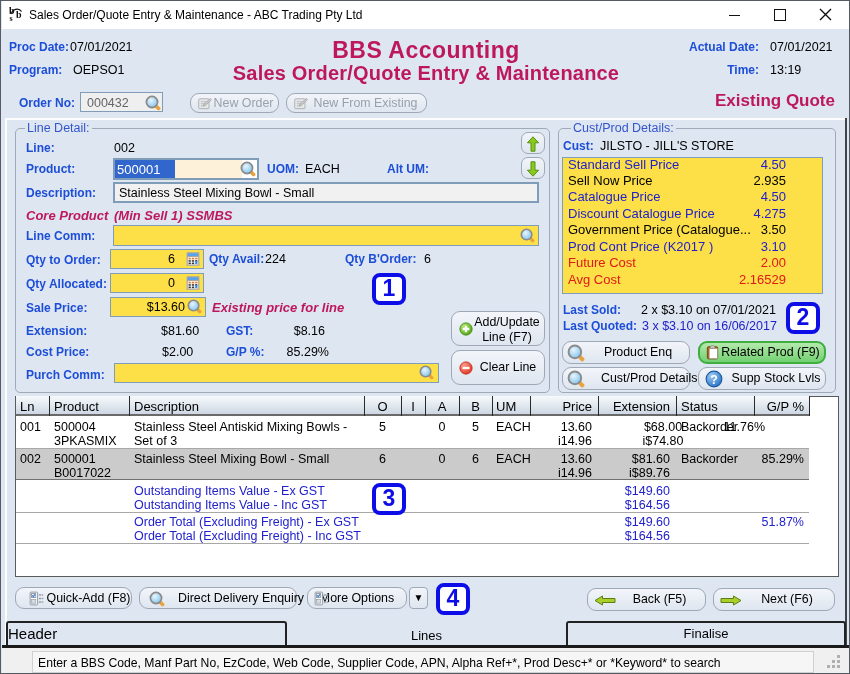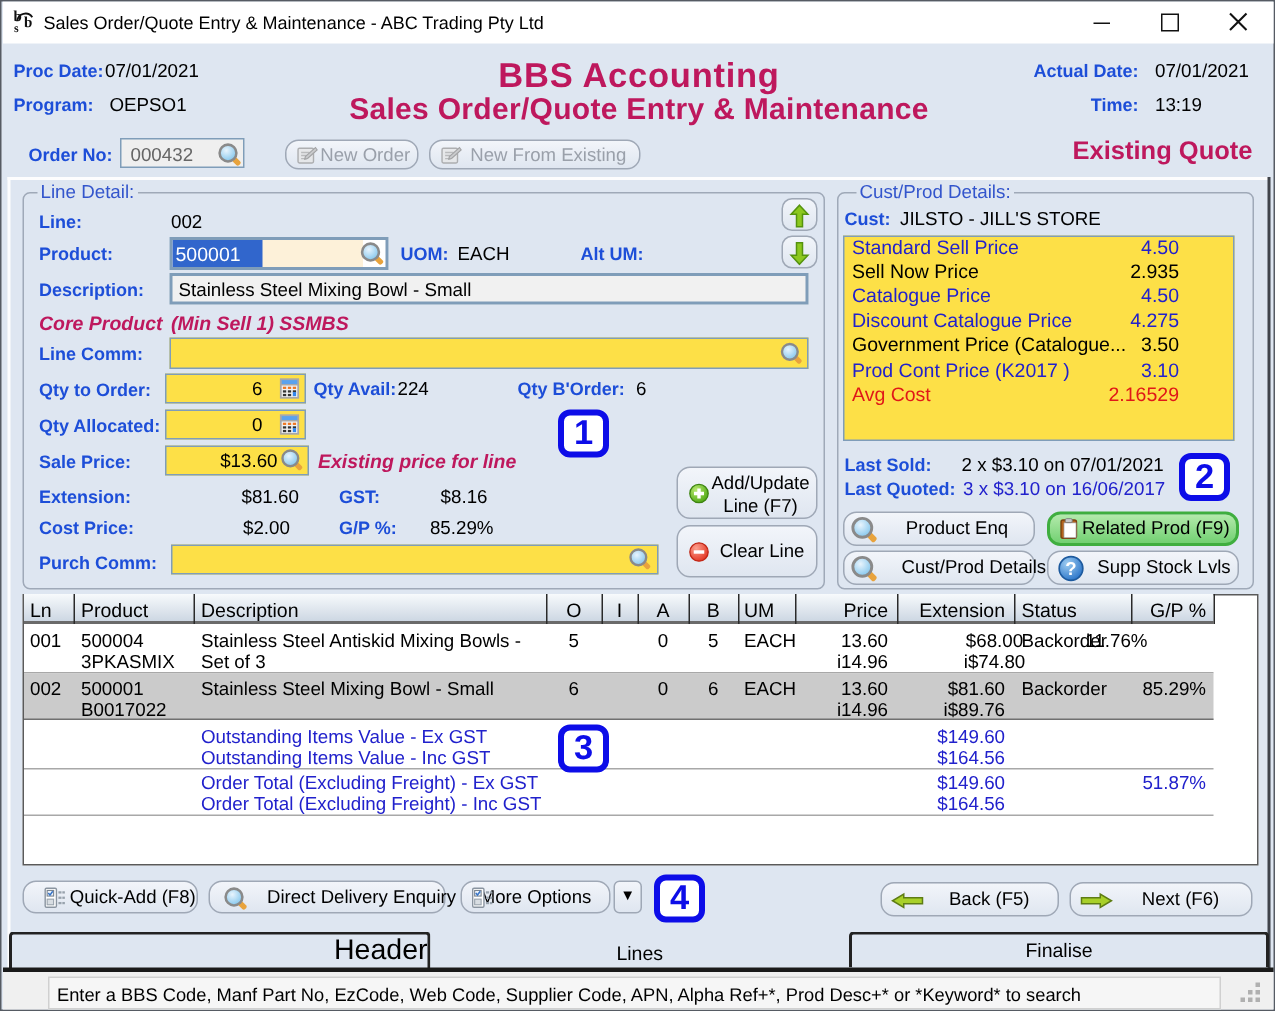--- a/index.html
+++ b/index.html
@@ -285,20 +285,24 @@
       </div>
  <div class="pr">
         <span>Government Price (Catalogue...</span>
         <span>3.50</span>
       </div>
  <div class="pr blue">
         <span>Prod Cont Price (K2017 )</span>
         <span>3.10</span>
       </div>
  <div class="pr red">
+        <span>Future Cost</span>
+        <span>2.00</span>
+      </div>
+ <div class="pr red">
         <span>Avg Cost</span>
         <span>2.16529</span>
       </div>
 </div>
 <div class="lbl" style="left:562px;top:302px">Last Sold:</div>
 <div class="val" style="left:640px;top:302px">2 x $3.10 on 07/01/2021</div>
 <div class="lbl" style="left:562px;top:318px">Last Quoted:</div>
 <div class="val blue" style="left:641px;top:318px">3 x $3.10 on 16/06/2017</div>
 <div class="badge" style="left:785px;top:301px">2</div>
 <div class="btn" style="left:561px;top:340px;width:128px;height:23px">
@@ -416,21 +420,21 @@
       </svg>
  <div style="line-height:21px;margin-left:26px">Back (F5)</div>
     </div>
 <div class="btn" style="left:712px;top:587px;width:122px;height:23px">
  <svg class="a" style="left:6px;top:5px" width="22" height="13">
         <use href="#rarr"></use>
       </svg>
  <div style="line-height:21px;margin-left:26px">Next (F6)</div>
     </div>
 
-<div class="a" style="left:5px;top:620px;width:281px;height:32px;background:#dee6f1;border:2px solid #222;border-bottom:none;border-radius:3px 3px 0 0;box-sizing:border-box;text-align:right;font-size:19px;line-height:21px">Header</div>
+<div class="a" style="left:5px;top:620px;width:281px;height:32px;background:#dee6f1;border:2px solid #222;border-bottom:none;border-radius:3px 3px 0 0;box-sizing:border-box;text-align:left;font-size:15px;line-height:21px">Header</div>
 <div class="a" style="left:565px;top:620px;width:280px;height:24px;background:#dee6f1;border:2px solid #222;border-bottom:none;border-radius:3px 3px 0 0;box-sizing:border-box;text-align:center;font-size:13px;line-height:21px">Finalise</div>
 <div class="a" style="left:286px;top:627px;width:279px;text-align:center;font-size:13px">Lines</div>
 <div class="a" style="left:1px;top:644px;width:848px;height:3px;background:#1a1a1a"></div>
 
 <div class="a" style="left:1px;top:647px;width:848px;height:26px;background:#f0f0f0"></div>
 <div class="a" style="left:31px;top:650px;width:782px;height:22px;background:#f6f6f6;border:1px solid #d0d0d0;box-sizing:border-box"></div>
 <div class="a" style="left:37px;top:655px;font-size:12.2px;color:#000;white-space:nowrap">Enter a BBS Code, Manf Part No, EzCode, Web Code, Supplier Code, APN, Alpha Ref+*, Prod Desc+* or *Keyword* to search</div>
 <svg class="a" style="left:822px;top:652px" width="20" height="18">
       <g fill="#b0b0b0">
         <rect x="14" y="12" width="3" height="3"></rect>

